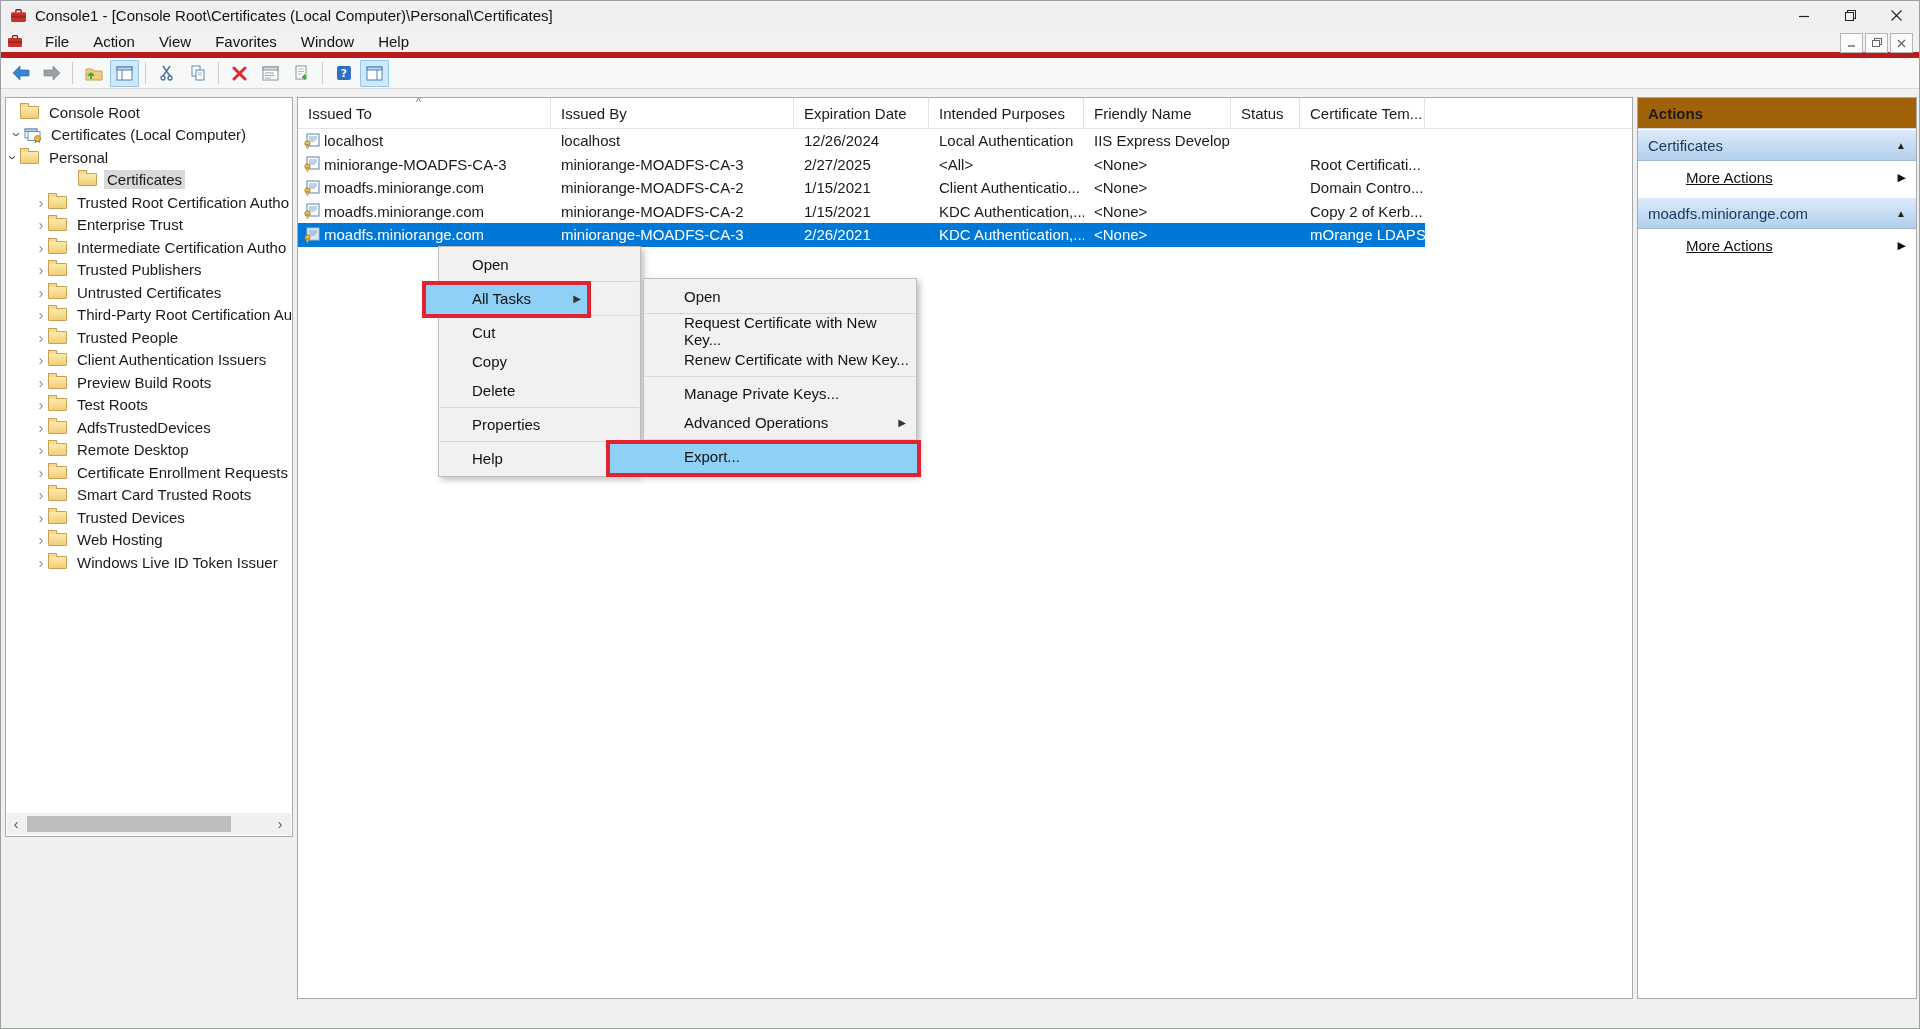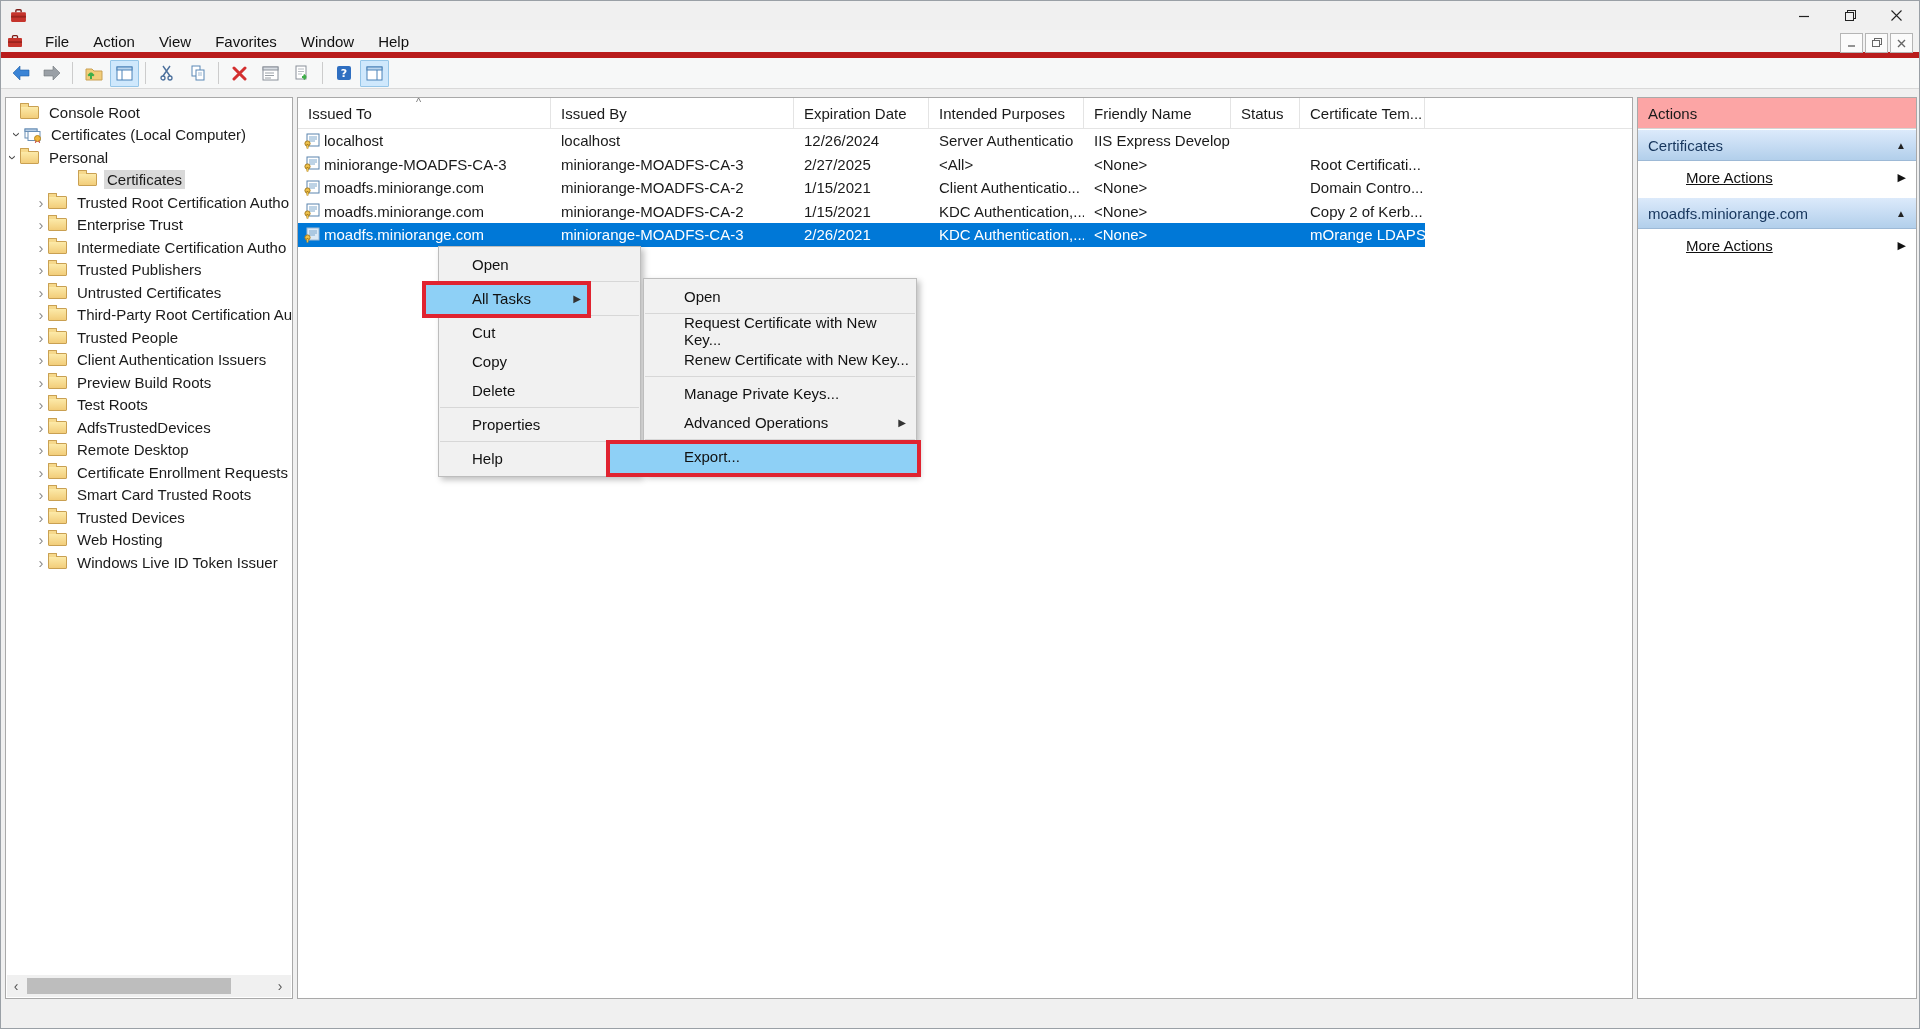--- a/index.html
+++ b/index.html
@@ -22,21 +22,21 @@
   .child-btn{width:23px;height:20px;border:1px solid #b5b5b5;background:#fbfbfb;display:flex;align-items:center;justify-content:center;color:#555;font-size:12px;box-sizing:border-box;}
 
   
   .toolbar{position:absolute;left:0;top:57px;width:100%;height:31px;background:#f7f8f8;border-bottom:1px solid #d9d9d9;display:flex;align-items:center;box-sizing:border-box;padding-left:4px;}
   .tb-btn{width:27px;height:25px;display:flex;align-items:center;justify-content:center;border:1px solid transparent;border-radius:1px;margin:0 1px;}
   .tb-btn.pressed{background:#cfe8fc;border-color:#96c6e8;}
   .tb-sep{width:1px;height:22px;background:#cccccc;margin:0 5px;}
   .tb-btn svg{display:block;}
 
   
-  .tree-panel{position:absolute;left:4px;top:96px;width:288px;height:902px;background:#fff;border:1px solid #a9a9a9;box-sizing:border-box;overflow:hidden;}
+  .tree-panel{position:absolute;left:4px;top:96px;width:288px;height:740px;background:#fff;border:1px solid #a9a9a9;box-sizing:border-box;overflow:hidden;}
   .list-panel{position:absolute;left:296px;top:96px;width:1336px;height:902px;background:#fff;border:1px solid #a9a9a9;box-sizing:border-box;overflow:hidden;}
   .actions-panel{position:absolute;left:1636px;top:96px;width:280px;height:902px;background:#fff;border:1px solid #a9a9a9;box-sizing:border-box;}
 
   
   .tree{padding-top:3px;}
   .tree-row{height:22.5px;display:flex;align-items:center;white-space:nowrap;position:relative;}
   .chev{width:14px;text-align:center;color:#8c8c8c;font-size:15px;flex:0 0 auto;display:inline-block;}
   .chev.expanded{transform:rotate(90deg);color:#444;}
   .folder{width:17px;height:11px;background:linear-gradient(#fceaa9,#f2cd7a);border:1px solid #c9a052;border-radius:1px;position:relative;flex:0 0 auto;margin-right:7px;}
   .folder::before{content:"";position:absolute;top:-4px;left:-1px;width:7px;height:3px;background:#f6d98c;border:1px solid #c9a052;border-bottom:none;border-radius:1px 1px 0 0;}
@@ -48,21 +48,21 @@
   .list-header{display:grid;grid-template-columns:253px 243px 135px 155px 147px 69px 125px;height:30px;border-bottom:1px solid #e4e4e4;position:relative;}
   .col-h{display:flex;align-items:center;padding-left:10px;border-right:1px solid #e4e4e4;color:#1a1a1a;overflow:hidden;white-space:nowrap;box-sizing:border-box;}
   .sort-ind{position:absolute;top:-2px;left:118px;font-size:11px;color:#777;}
   .list-row{display:grid;grid-template-columns:253px 243px 135px 155px 147px 69px 125px;height:23.5px;align-items:center;white-space:nowrap;width:1127px;}
   .list-row .cell{padding-left:10px;overflow:hidden;box-sizing:border-box;}
   .list-row .cell.first{display:flex;align-items:center;padding-left:5px;gap:4px;}
   .list-row.selected{background:#0078d7;color:#fff;}
   .cert-ico{width:17px;height:16px;flex:0 0 auto;}
 
   
-  .actions-title{height:30px;display:flex;align-items:center;padding-left:10px;font-weight:normal;border-bottom:1px solid #d4d4d4;background:#fca5a5;}
+  .actions-title{height:30px;display:flex;align-items:center;padding-left:10px;font-weight:bold;border-bottom:1px solid #d4d4d4;background:#a16207;}
   .action-section-header{height:30px;display:flex;align-items:center;padding:0 10px;background:linear-gradient(#dceafb,#b2cfeb);border-top:1px solid #fff;border-bottom:1px solid #9db9d6;color:#17365d;}
   .action-section-header .sec-label{flex:1;}
   .action-collapse{font-size:10px;color:#222;}
   .action-item{height:33px;display:flex;align-items:center;padding:0 10px 0 48px;color:#111;position:relative;text-decoration:underline;}
   .action-item .arr{position:absolute;right:10px;font-size:11px;color:#111;}
   .action-gap{height:3px;}
 
   
   .hscroll{position:absolute;left:1px;right:1px;bottom:1px;height:22px;background:#f0f0f0;display:flex;align-items:center;}
   .hs-arrow{width:18px;text-align:center;color:#555;font-size:14px;}
@@ -89,20 +89,21 @@
 <body>
 
 <div class="window">
 
   <div class="titlebar">
     <svg class="app-icon" viewBox="0 0 16 16">
         <rect x="1" y="5" width="14" height="9" rx="1" fill="#c5342c"></rect>
         <rect x="1" y="8.2" width="14" height="1.8" fill="#9c241e"></rect>
         <path d="M5.5 5 V3.6 Q5.5 2.6 6.5 2.6 H9.5 Q10.5 2.6 10.5 3.6 V5" stroke="#7e1d18" stroke-width="1.3" fill="none"></path>
       </svg>
+    <span class="title-text">Console1 - [Console Root\Certificates (Local Computer)\Personal\Certificates]</span>
     <div class="win-buttons">
       <div class="win-btn">
           <svg width="12" height="12" viewBox="0 0 12 12">
             <line x1="1" y1="6.5" x2="11" y2="6.5" stroke="#222" stroke-width="1.2"></line>
           </svg>
         </div>
       <div class="win-btn">
           <svg width="13" height="13" viewBox="0 0 13 13">
             <rect x="3.5" y="1.5" width="8" height="8" fill="none" stroke="#222"></rect>
             <rect x="1.5" y="3.5" width="8" height="8" fill="#f0f0f0" stroke="#222"></rect>
@@ -367,21 +368,21 @@
             <line x1="6" y1="4" x2="14" y2="4" stroke="#7da7cc"></line>
             <line x1="6" y1="6" x2="14" y2="6" stroke="#7da7cc"></line>
             <line x1="6" y1="8" x2="12" y2="8" stroke="#7da7cc"></line>
             <circle cx="4.5" cy="10.5" r="2.6" fill="#eec14b" stroke="#a97d1f"></circle>
             <rect x="3.8" y="11.5" width="1.4" height="4" fill="#eec14b" stroke="#a97d1f" stroke-width=".4"></rect>
           </svg>
           <span>localhost</span>
         </div>
       <div class="cell">localhost</div>
       <div class="cell">12/26/2024</div>
-      <div class="cell">Server Authenticatio</div>
+      <div class="cell">Local Authentication</div>
       <div class="cell">IIS Express Develop...</div>
       <div class="cell"></div>
       <div class="cell"></div>
     </div>
     <div class="list-row">
       <div class="cell first">
           <svg class="cert-ico" viewBox="0 0 17 16">
             <rect x="4" y="1" width="12" height="12" fill="#fff" stroke="#5b84ad"></rect>
             <line x1="6" y1="4" x2="14" y2="4" stroke="#7da7cc"></line>
             <line x1="6" y1="6" x2="14" y2="6" stroke="#7da7cc"></line>

